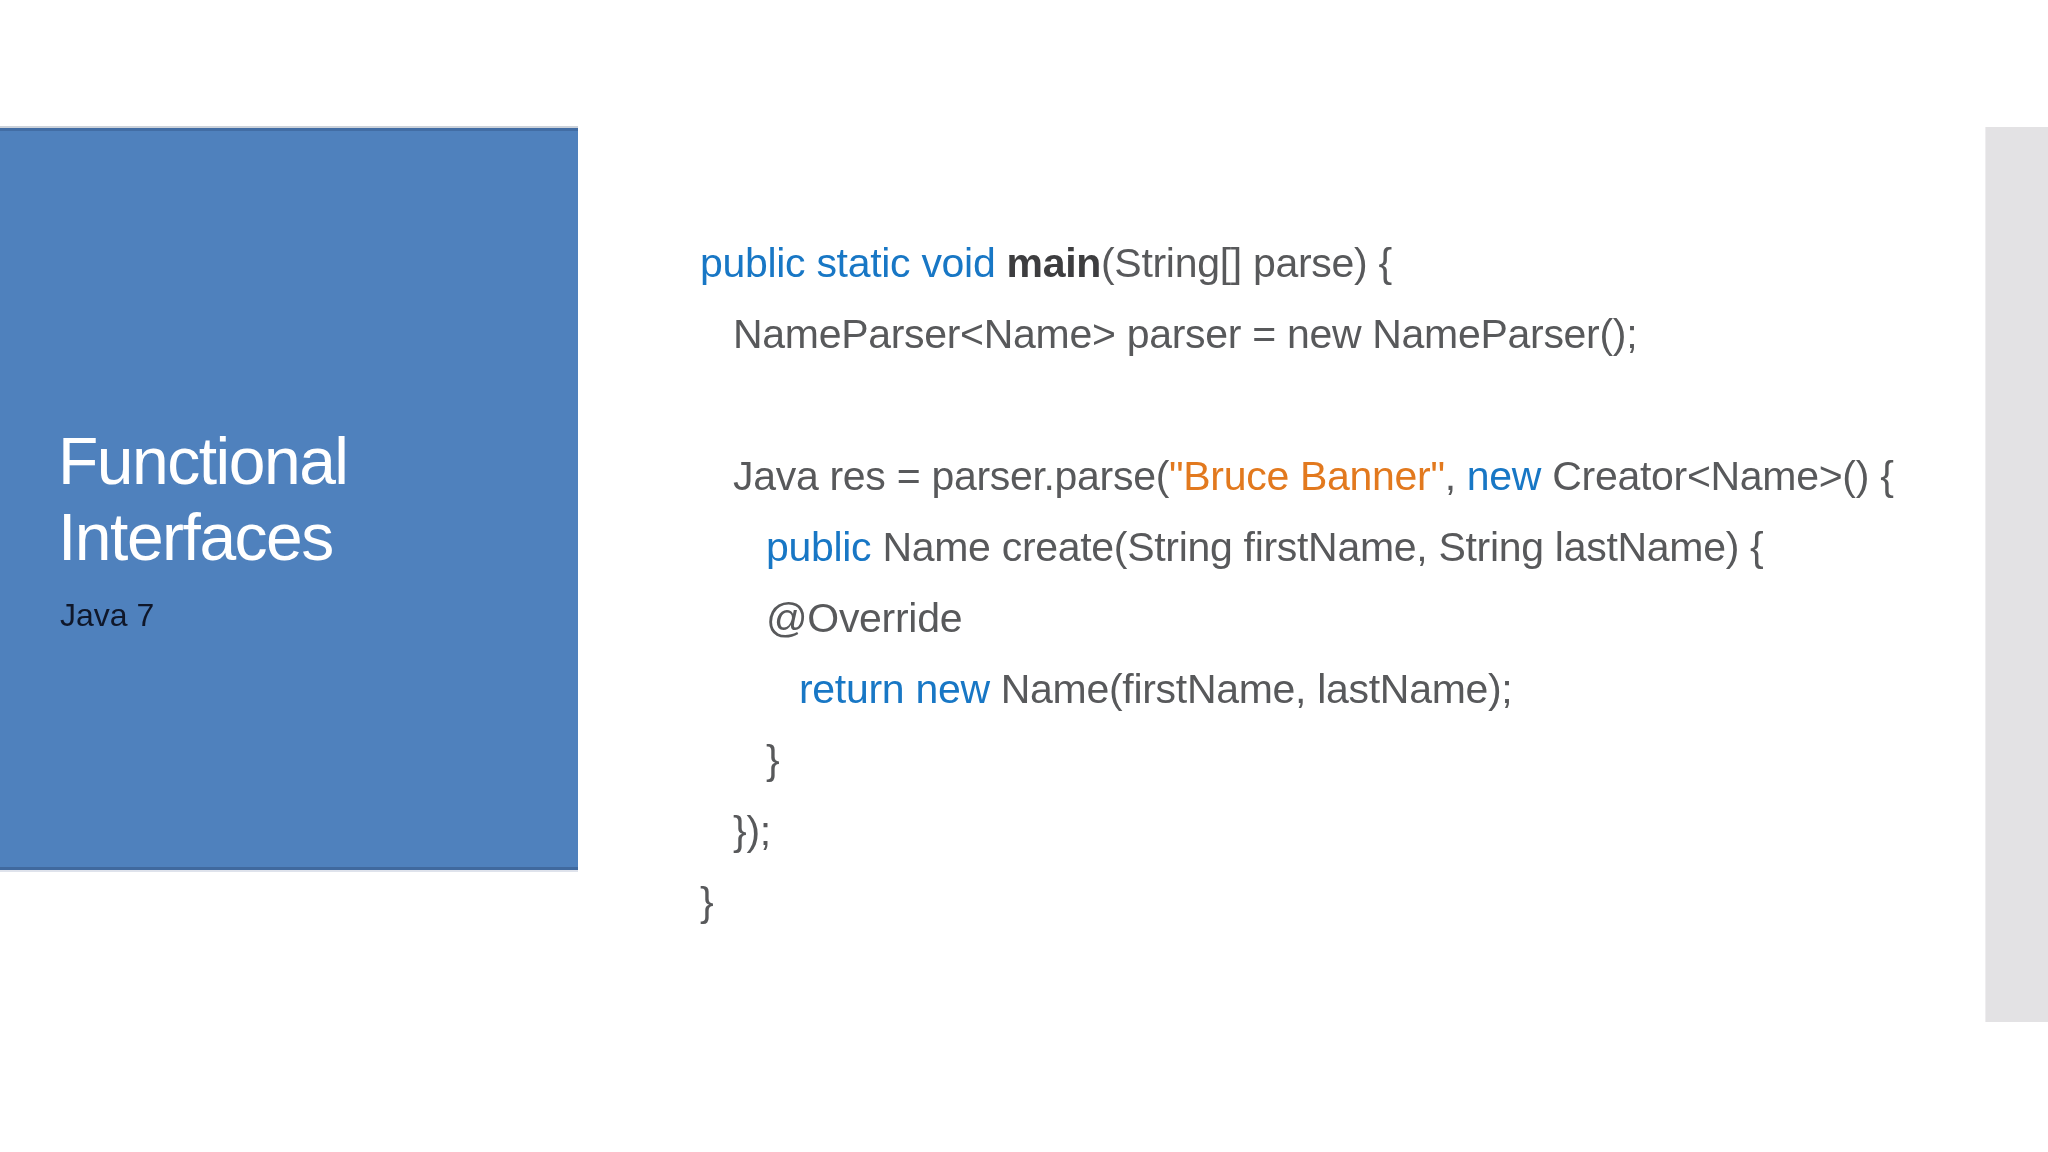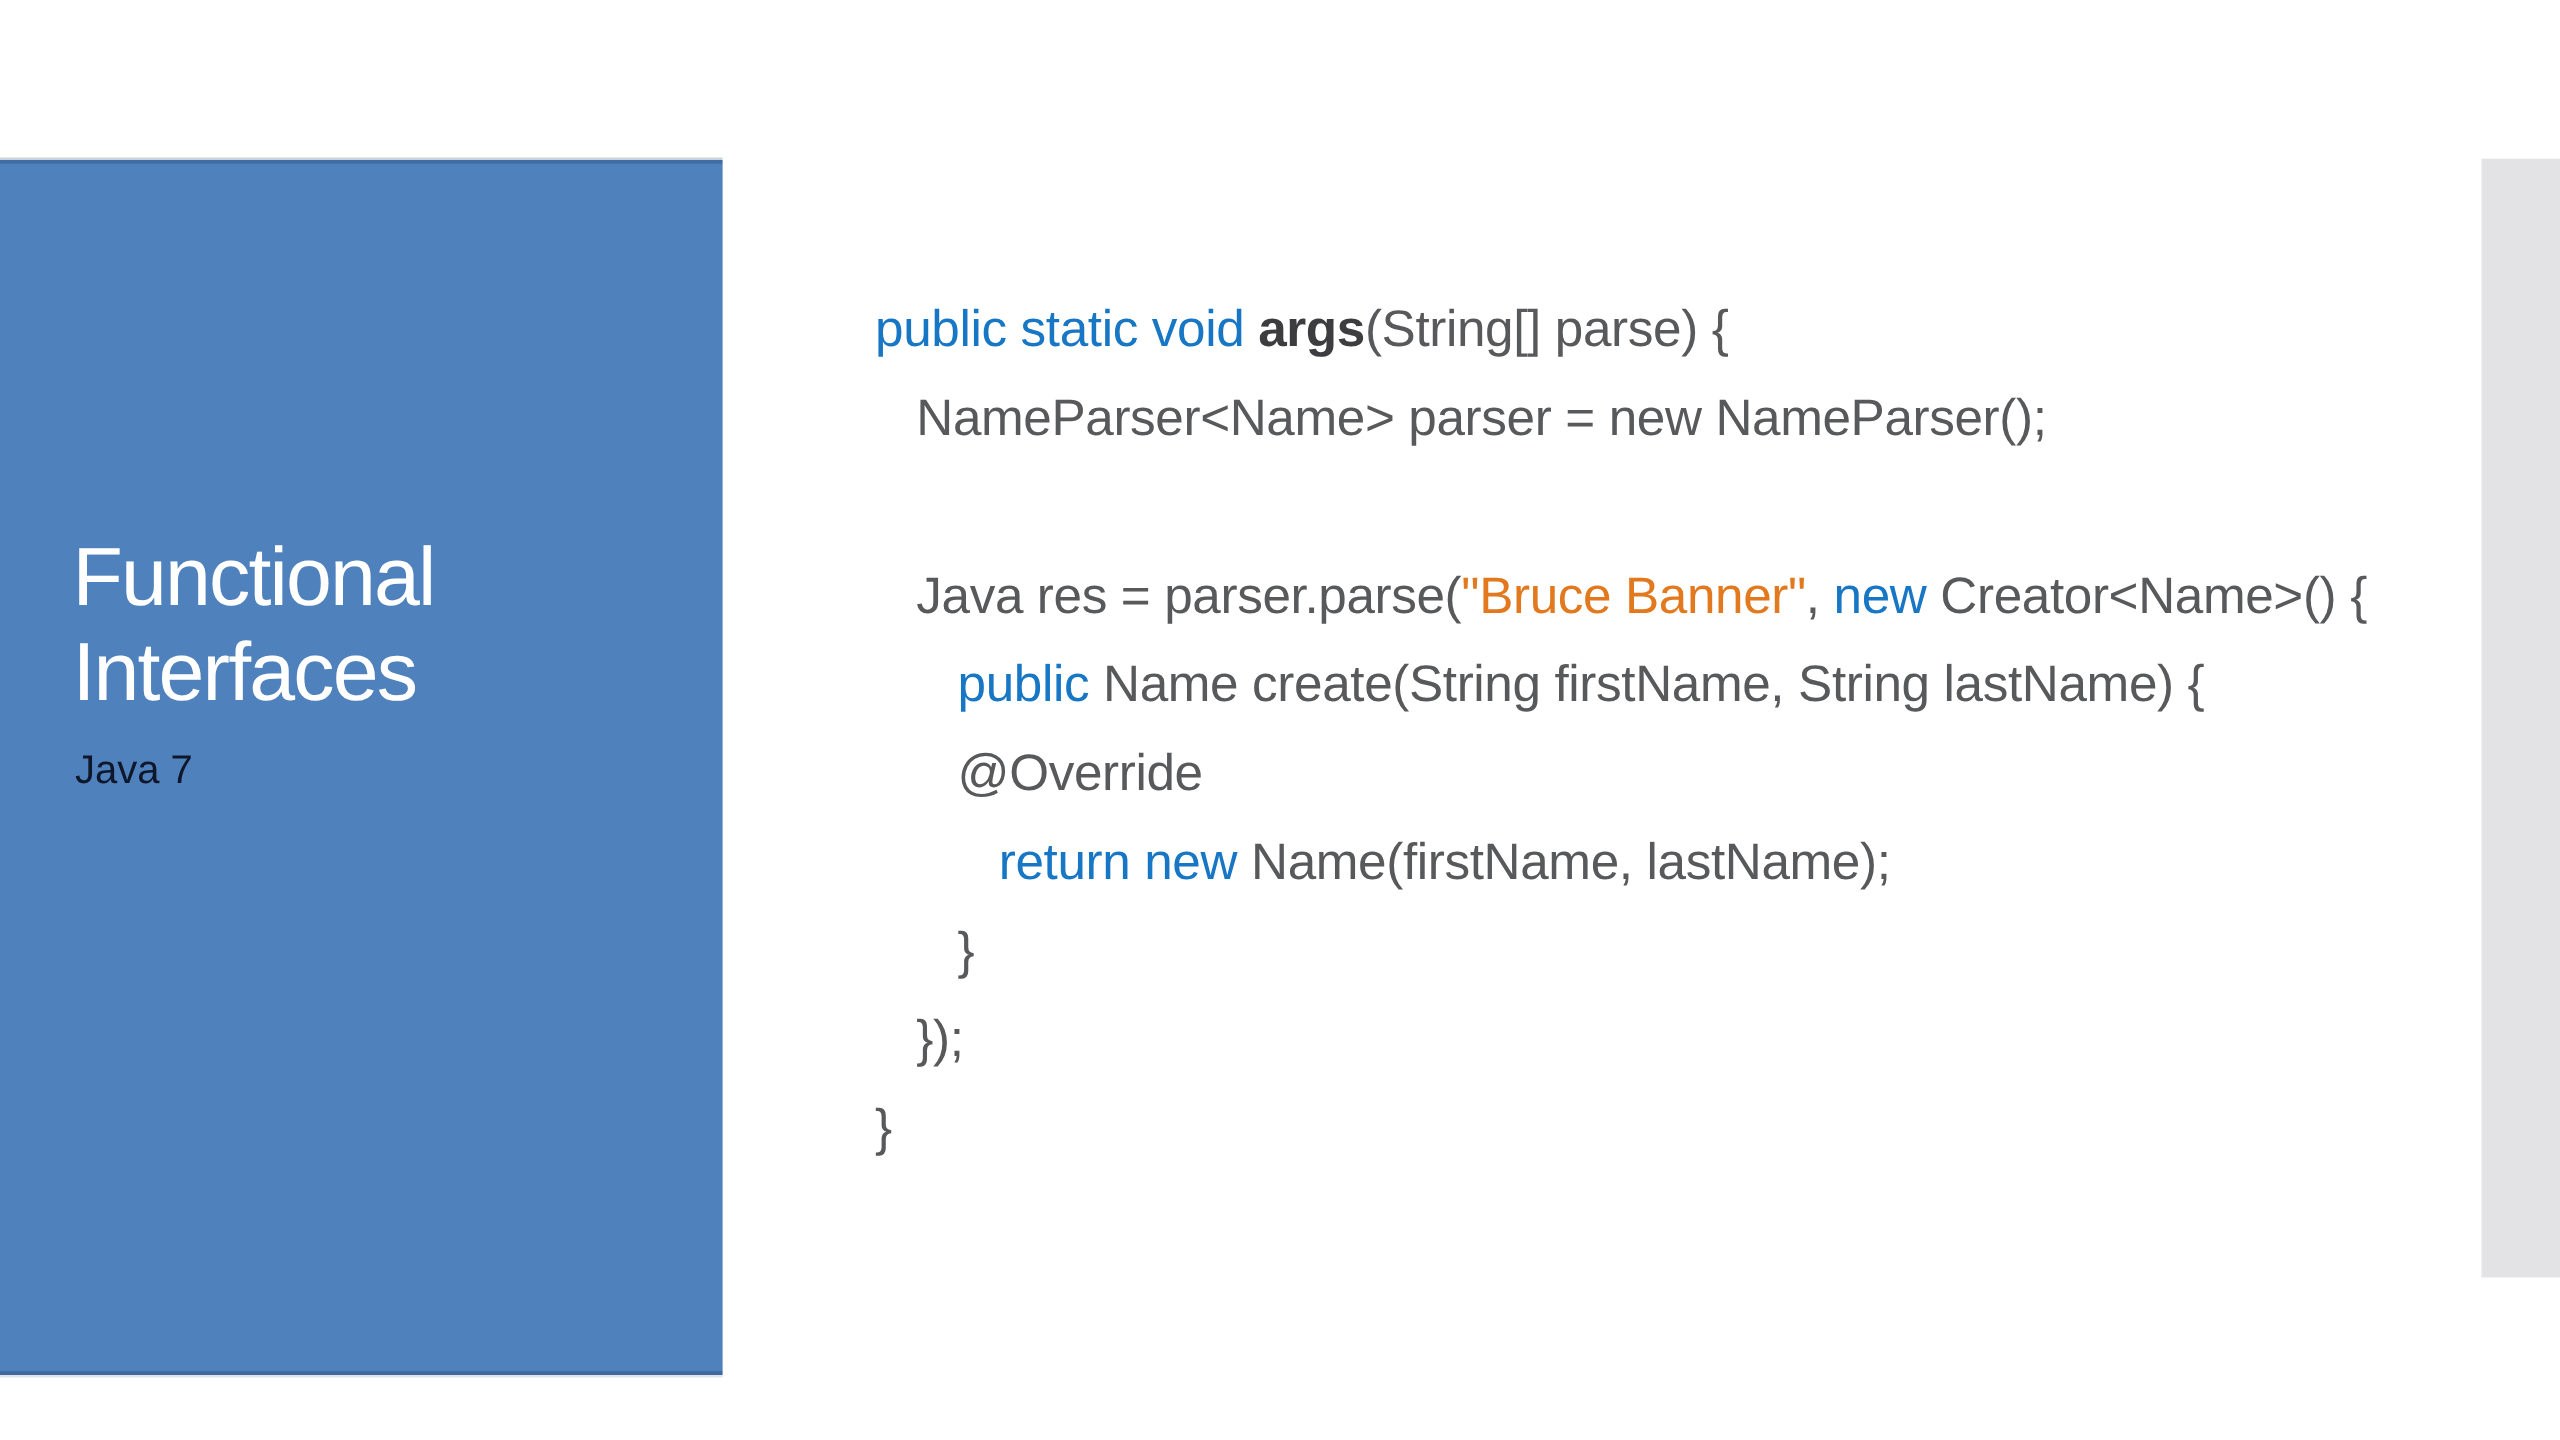--- a/index.html
+++ b/index.html
@@ -14,21 +14,21 @@
     height: 1152px;
     background: #ffffff;
     overflow: hidden;
   }
   
   #title-panel {
     position: absolute;
     left: 0;
     top: 128px;
     width: 578px;
-    height: 972px;
+    height: 742px;
     background: var(--panel-blue, #4F81BD);
     border-top: 3px solid rgba(30, 52, 90, 0.25);
     border-bottom: 3px solid rgba(30, 52, 90, 0.30);
     box-shadow: 0 -2px 0 #ccd2da, 0 2px 0 #dfe3ec;
     box-sizing: border-box;
   }
   #slide-title {
     position: absolute;
     left: 58px;
     top: 292px;   
@@ -84,21 +84,21 @@
 <body>
 
 <div id="slide">
 
   <div id="title-panel">
     <div id="slide-title">Functional Interfaces</div>
     <div id="slide-subtitle">Java 7</div>
   </div>
 
   <div id="code-block">
-      <div class="code-line" style="padding-left: 0px;"><span class="seg-kw">public static void </span><span class="seg-bold">args</span><span class="seg-plain">(String[] parse) {</span></div>
+      <div class="code-line" style="padding-left: 0px;"><span class="seg-kw">public static void </span><span class="seg-bold">main</span><span class="seg-plain">(String[] parse) {</span></div>
       <div class="code-line" style="padding-left: 33px;"><span class="seg-plain">NameParser&lt;Name&gt; parser = new NameParser();</span></div>
       <div class="code-line" style="padding-left: 0px;"></div>
       <div class="code-line" style="padding-left: 33px;"><span class="seg-plain">Java res = parser.parse(</span><span class="seg-str">"Bruce Banner"</span><span class="seg-plain">, </span><span class="seg-kw">new </span><span class="seg-plain">Creator&lt;Name&gt;() {</span></div>
       <div class="code-line" style="padding-left: 66px;"><span class="seg-kw">public </span><span class="seg-plain">Name create(String firstName, String lastName) {</span></div>
       <div class="code-line" style="padding-left: 66px;"><span class="seg-plain">@Override</span></div>
       <div class="code-line" style="padding-left: 99px;"><span class="seg-kw">return new </span><span class="seg-plain">Name(firstName, lastName);</span></div>
       <div class="code-line" style="padding-left: 66px;"><span class="seg-plain">}</span></div>
       <div class="code-line" style="padding-left: 33px;"><span class="seg-plain">});</span></div>
       <div class="code-line" style="padding-left: 0px;"><span class="seg-plain">}</span></div>
     </div>

